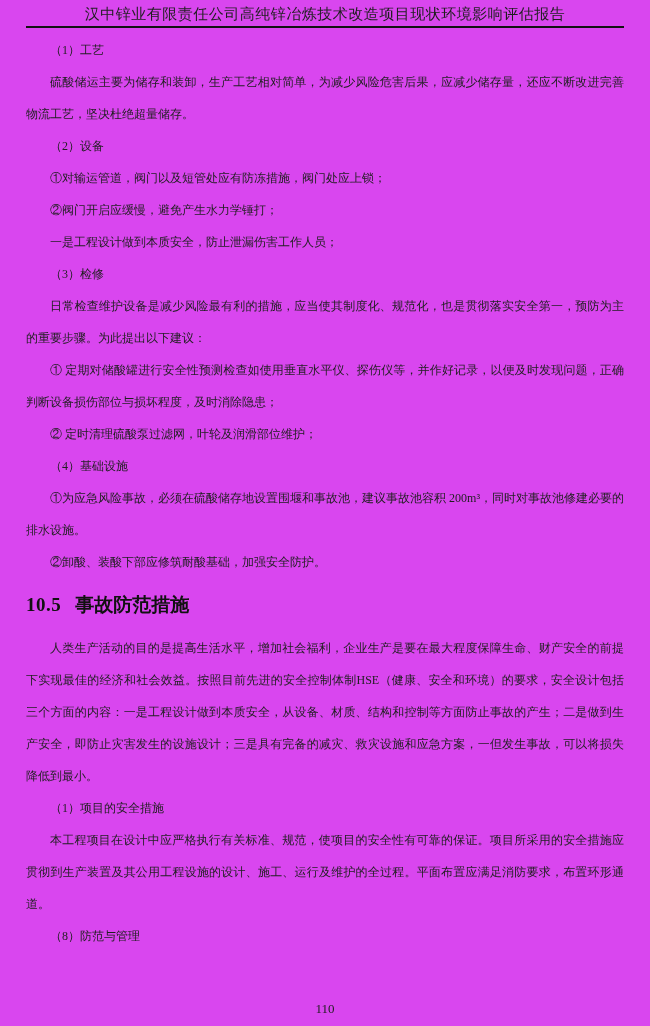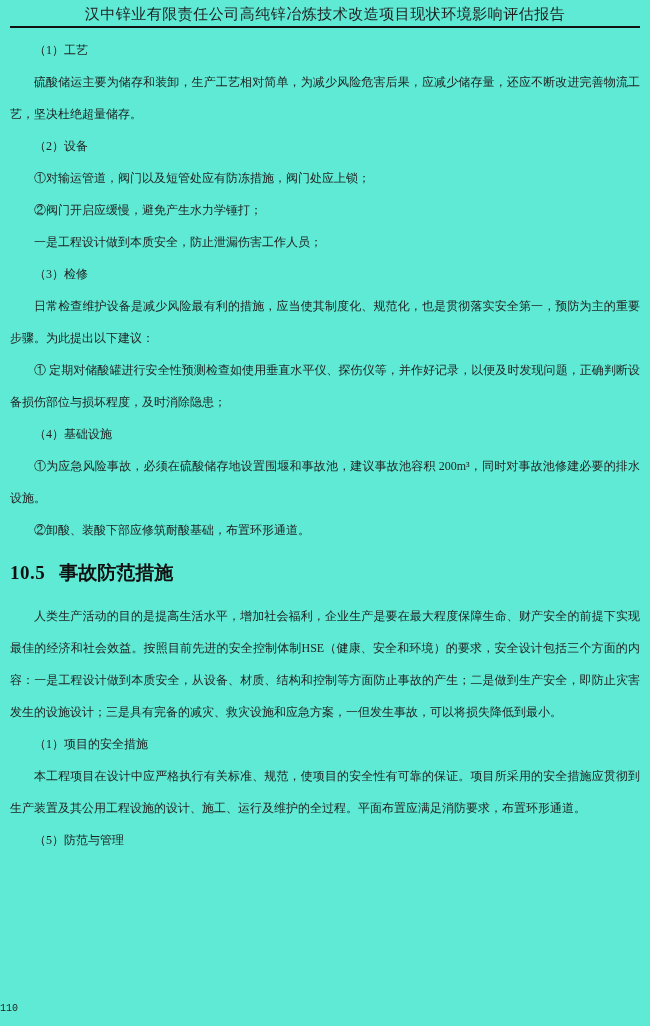--- a/index.html
+++ b/index.html
@@ -5,26 +5,26 @@
   html, body {
     margin: 0;
     padding: 0;
     background: #ffffff;
   }
   .page {
     position: relative;
     width: 650px;
     height: 1026px;
     margin: 0 auto;
-    background: #5eead4;
+    background: #d946ef;
     color: #1f1f1f;
     font-family: "Liberation Serif", "DejaVu Serif", serif;
     overflow: hidden;
     box-sizing: border-box;
-    padding: 0 10px;
+    padding: 0 26px;
   }
   .header {
     margin-top: 5px;
     text-align: center;
     font-size: 15px;
     line-height: 18px;
     color: #1f1f1f;
     letter-spacing: 0.5px;
   }
   .header-divider {
@@ -54,52 +54,52 @@
   .section-heading .sec-num {
     display: inline-block;
     margin-right: 14px;
     letter-spacing: 0.5px;
   }
   .page-number {
     position: absolute;
     bottom: 10px;
     left: 0;
     width: 100%;
-    text-align: left;
-    font-size: 10px;
+    text-align: center;
+    font-size: 13px;
     line-height: 15px;
     color: #1f1f1f;
-    font-family: Liberation Mono, monospace;
   }
 </style>
 </head>
 <body>
 
 <div class="page">
 
   <div class="header">汉中锌业有限责任公司高纯锌冶炼技术改造项目现状环境影响评估报告</div>
   <div class="header-divider"></div>
 
   <div class="content">
     <p class="para">（1）工艺</p>
     <p class="para">硫酸储运主要为储存和装卸，生产工艺相对简单，为减少风险危害后果，应减少储存量，还应不断改进完善物流工艺，坚决杜绝超量储存。</p>
     <p class="para">（2）设备</p>
     <p class="para">①对输运管道，阀门以及短管处应有防冻措施，阀门处应上锁；</p>
     <p class="para">②阀门开启应缓慢，避免产生水力学锤打；</p>
     <p class="para">一是工程设计做到本质安全，防止泄漏伤害工作人员；</p>
     <p class="para">（3）检修</p>
     <p class="para">日常检查维护设备是减少风险最有利的措施，应当使其制度化、规范化，也是贯彻落实安全第一，预防为主的重要步骤。为此提出以下建议：</p>
     <p class="para">① 定期对储酸罐进行安全性预测检查如使用垂直水平仪、探伤仪等，并作好记录，以便及时发现问题，正确判断设备损伤部位与损坏程度，及时消除隐患；</p>
+    <p class="para">② 定时清理硫酸泵过滤网，叶轮及润滑部位维护；</p>
     <p class="para">（4）基础设施</p>
     <p class="para">①为应急风险事故，必须在硫酸储存地设置围堰和事故池，建议事故池容积 200m³，同时对事故池修建必要的排水设施。</p>
-    <p class="para">②卸酸、装酸下部应修筑耐酸基础，布置环形通道。</p>
+    <p class="para">②卸酸、装酸下部应修筑耐酸基础，加强安全防护。</p>
 
     <h2 class="section-heading"><span class="sec-num">10.5</span><span>事故防范措施</span></h2>
 
     <p class="para">人类生产活动的目的是提高生活水平，增加社会福利，企业生产是要在最大程度保障生命、财产安全的前提下实现最佳的经济和社会效益。按照目前先进的安全控制体制HSE（健康、安全和环境）的要求，安全设计包括三个方面的内容：一是工程设计做到本质安全，从设备、材质、结构和控制等方面防止事故的产生；二是做到生产安全，即防止灾害发生的设施设计；三是具有完备的减灾、救灾设施和应急方案，一但发生事故，可以将损失降低到最小。</p>
     <p class="para">（1）项目的安全措施</p>
     <p class="para">本工程项目在设计中应严格执行有关标准、规范，使项目的安全性有可靠的保证。项目所采用的安全措施应贯彻到生产装置及其公用工程设施的设计、施工、运行及维护的全过程。平面布置应满足消防要求，布置环形通道。</p>
-    <p class="para">（5）防范与管理</p>
+    <p class="para">（8）防范与管理</p>
   </div>
 
   <div class="page-number">110</div>
 
 </div>
 
 </body></html>

